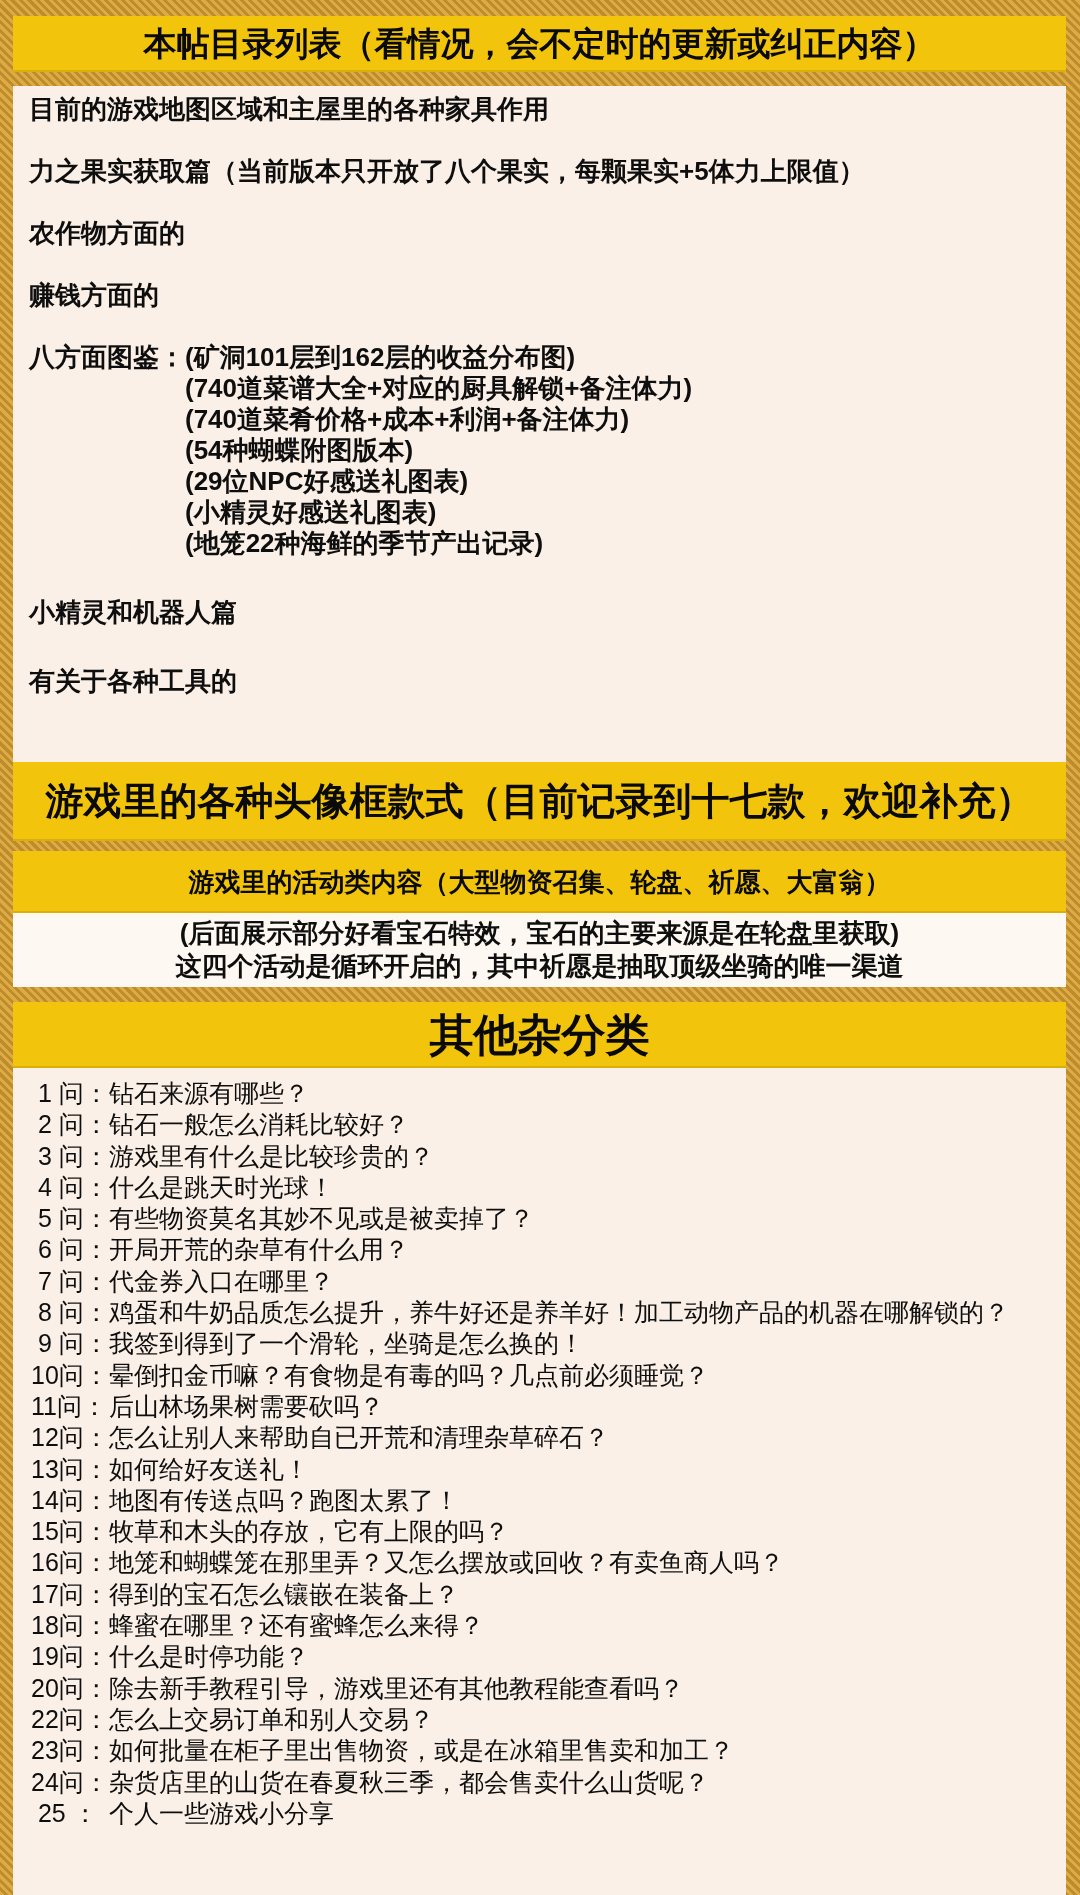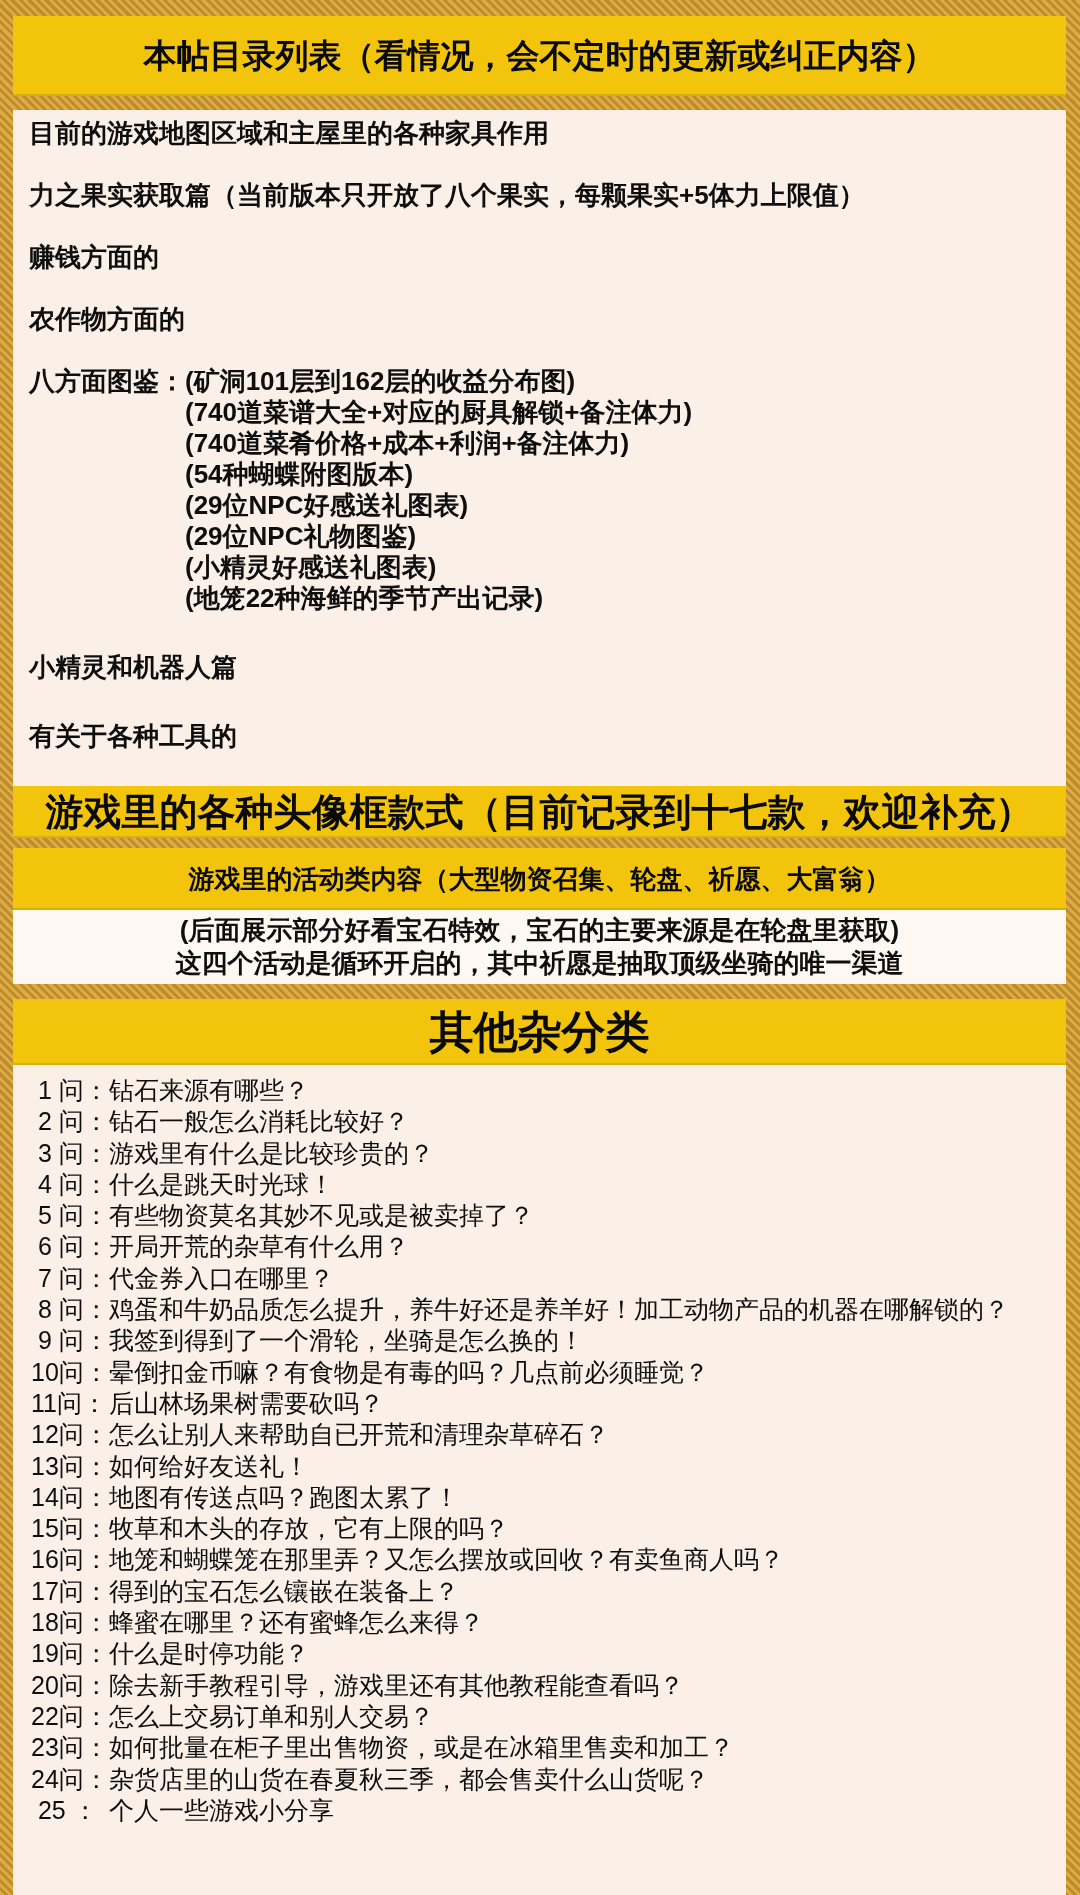--- a/index.html
+++ b/index.html
@@ -17,23 +17,23 @@
     overflow:hidden;
   }
   .band{
     box-sizing:border-box;
     background:var(--banner_yellow,#f2c50c);
     display:flex;align-items:center;justify-content:center;
     text-align:center;
     box-shadow:inset 0 -2px 0 rgba(0,0,0,0.10);
   }
   .band h1,.band h2{margin:0;font-weight:bold;color:#0a0a0a;letter-spacing:0px;}
-  .band-a{height:80px;margin-bottom:14px;}
+  .band-a{height:56px;margin-bottom:14px;}
   .band-a h1{font-size:33px;}
-  .band-b{height:52px;margin-bottom:10px;}
+  .band-b{height:79px;margin-bottom:10px;}
   .band-b h2{font-size:38px;}
   .band-c{height:62px;}
   .band-c h2{font-size:26px;}
   .band-d{height:66px;}
   .band-d h2{font-size:44px;}
   .panel{
     box-sizing:border-box;
     background:var(--panel_cream,#fbf0e7);
   }
   .toc-panel{
@@ -77,28 +77,27 @@
 
 <div class="page" style="--banner_yellow: #f2c50c; --frame_gold_light: #dcab45; --frame_gold_dark: #bf8c2c; --panel_cream: #fbf0e7; --panel_white: #fdf8f2; --text_black: #0e0e0e;">
 
   <section class="band band-a">
     <h1>本帖目录列表（看情况，会不定时的更新或纠正内容）</h1>
   </section>
 
   <section class="panel toc-panel">
     <div class="toc-line">目前的游戏地图区域和主屋里的各种家具作用</div>
     <div class="toc-line gap">力之果实获取篇（当前版本只开放了八个果实，每颗果实+5体力上限值）</div>
+    <div class="toc-line gap">农作物方面的</div>
     <div class="toc-line gap">赚钱方面的</div>
-    <div class="toc-line gap">农作物方面的</div>
     <div class="toc-line gap">八方面图鉴：(矿洞101层到162层的收益分布图)</div>
     <div class="toc-line sub">(740道菜谱大全+对应的厨具解锁+备注体力)</div>
     <div class="toc-line sub">(740道菜肴价格+成本+利润+备注体力)</div>
     <div class="toc-line sub">(54种蝴蝶附图版本)</div>
     <div class="toc-line sub">(29位NPC好感送礼图表)</div>
-    <div class="toc-line sub">(29位NPC礼物图鉴)</div>
     <div class="toc-line sub">(小精灵好感送礼图表)</div>
     <div class="toc-line sub">(地笼22种海鲜的季节产出记录)</div>
     <div class="toc-line biggap">小精灵和机器人篇</div>
     <div class="toc-line biggap">有关于各种工具的</div>
   </section>
 
   <section class="band band-b">
     <h2>游戏里的各种头像框款式（目前记录到十七款，欢迎补充）</h2>
   </section>
 

